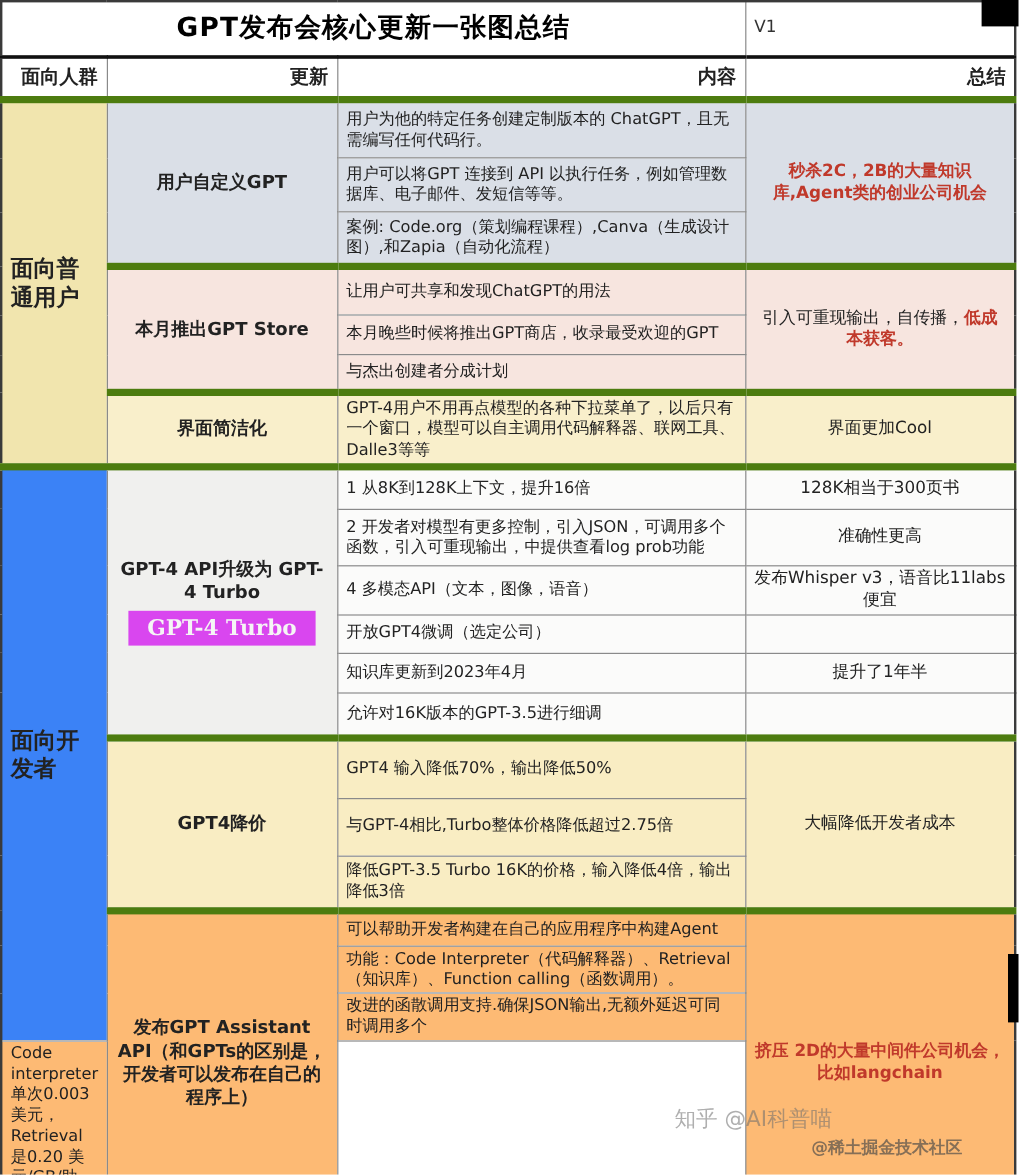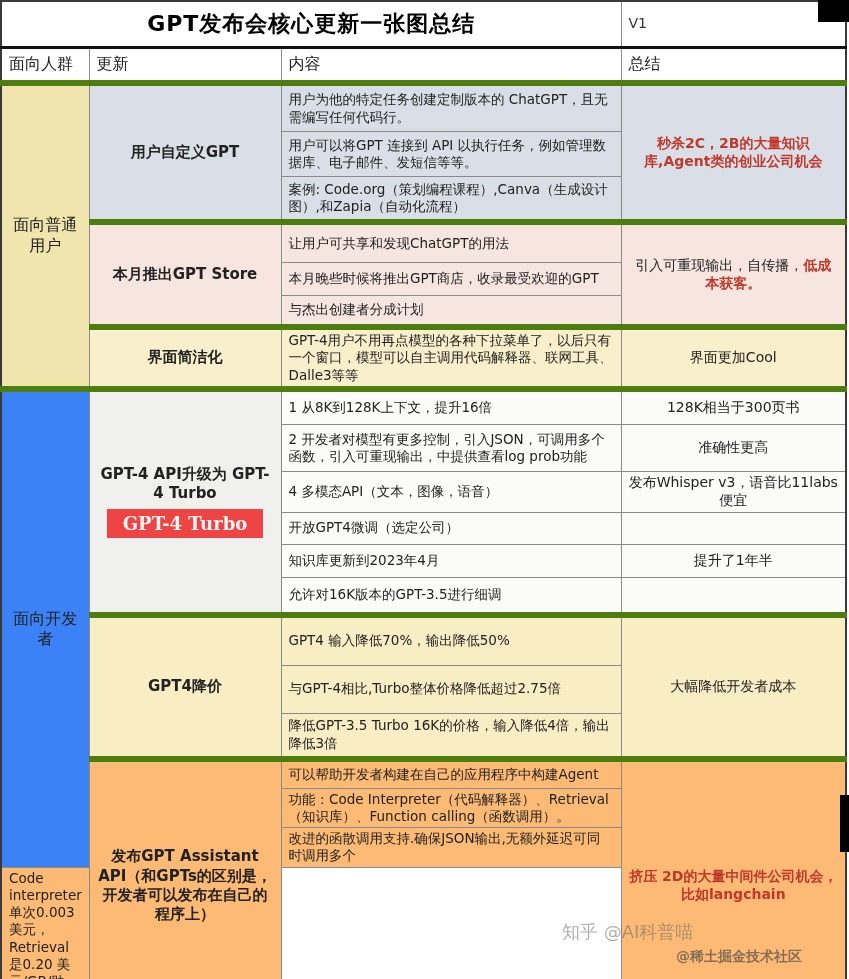--- a/index.html
+++ b/index.html
@@ -3,36 +3,36 @@
 <meta charset="utf-8">
 <style>
   html,body{margin:0;padding:0;background:#ffffff;}
   body{font-family:"DejaVu Sans",sans-serif;color:#222;}
   #stage{position:relative;width:849px;height:979px;background:#fff;overflow:hidden;}
   table{position:absolute;left:0;top:0;width:845px;border-collapse:collapse;table-layout:fixed;}
   td{border:1px solid #8a8a8a;padding:2px 7px;font-size:13.5px;line-height:1.28;vertical-align:middle;overflow:hidden;}
   .outer{border:2px solid #3a3a3a;}
   .title-cell{font-size:22px;font-weight:bold;text-align:center;color:#000;border-bottom:3px solid #111;background:#fff;letter-spacing:1px;}
   .version-cell{font-size:14px;color:#333;vertical-align:middle;border-bottom:3px solid #111;background:#fff;}
-  .hdr{font-size:16px;font-weight:normal;text-align:left;background:#fff;border-bottom:2px solid #333;}
-  .aud{font-size:16px;font-weight:normal;text-align:center;vertical-align:middle;}
+  .hdr{font-size:16px;font-weight:bold;text-align:right;background:#fff;border-bottom:2px solid #333;}
+  .aud{font-size:19px;font-weight:bold;text-align:left;vertical-align:middle;}
   .upd{font-size:15px;font-weight:bold;text-align:center;vertical-align:middle;}
   .sum{font-size:14px;text-align:center;vertical-align:middle;}
   .red{color:#c0392b;font-weight:bold;}
   .g1{background:#f1e5ae;}
   .g2{background:#3b82f6;margin-left:28px;}
   .bgA{background:#dadfe7;}
   .bgB{background:#f7e5df;}
   .bgC{background:#f9efcb;margin-left:13px;}
   .bgD{background:#fbfbfa;}
   .bgDl{background:#f0f0ee;}
   .bgE{background:#f9edc3;}
   .bgF{background:#fdba74;}
   .tt{border-top:6px solid #4d7c0f;}
-  .badge{display:inline-block;background:#ef4444;color:#f5f5f5;font-family:"DejaVu Serif",serif;font-size:18px;padding:3px 16px;margin-top:6px;}
+  .badge{display:inline-block;background:#d946ef;color:#f5f5f5;font-family:"DejaVu Serif",serif;font-size:18px;padding:3px 16px;margin-top:6px;}
   .wm1{position:absolute;left:562px;top:920px;font-size:18px;font-weight:normal;color:rgba(110,110,110,0.55);white-space:nowrap;pointer-events:none;}
   .wm2{position:absolute;left:676px;top:948px;font-size:14px;font-weight:bold;color:rgba(70,70,70,0.65);white-space:nowrap;pointer-events:none;}
   .blk-tr{position:absolute;left:818px;top:0;width:31px;height:22px;background:#000;}
   .blk-rb{position:absolute;left:840px;top:795px;width:9px;height:57px;background:#000;}
 </style>
 </head>
 <body>
 
 <div id="stage">
   <table class="outer">

